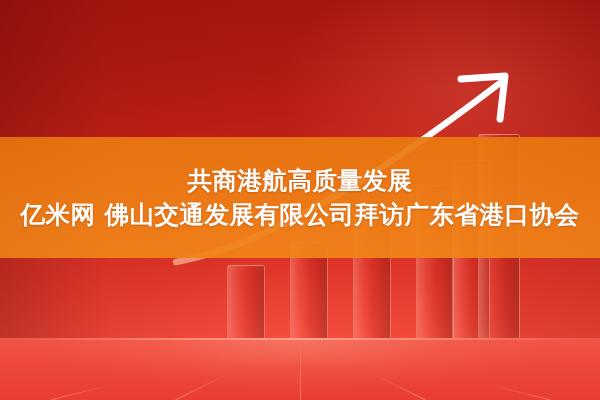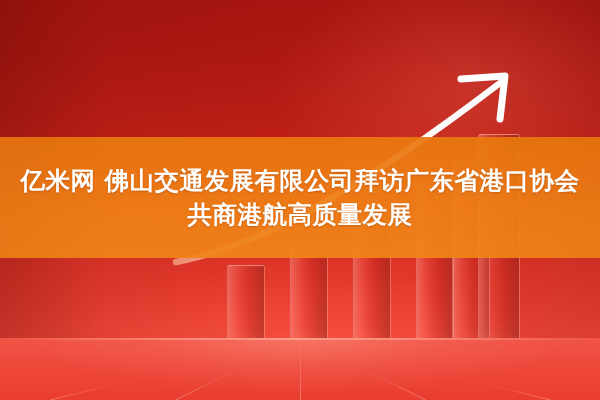--- a/index.html
+++ b/index.html
@@ -211,17 +211,17 @@
       </linearGradient>
     </defs>
     <path d="M 176 262 C 260 246, 360 190, 500 83" fill="none" stroke="url(#arrowGrad)" stroke-width="6.5" stroke-linecap="round"></path>
     <path d="M 461 79 L 505 76 L 500 119" fill="none" stroke="#ffffff" stroke-width="7" stroke-linecap="round" stroke-linejoin="round"></path>
   </svg>
 
   <div class="band"></div>
   <div class="band-inner-shade"></div>
 
   <div class="caption">
+    <div class="caption-line caption-line-2">共商港航高质量发展</div>
     <div class="caption-line caption-line-1">亿米网 佛山交通发展有限公司拜访广东省港口协会</div>
-    <div class="caption-line caption-line-2">共商港航高质量发展</div>
   </div>
 
 </div>
 
 </body></html>

